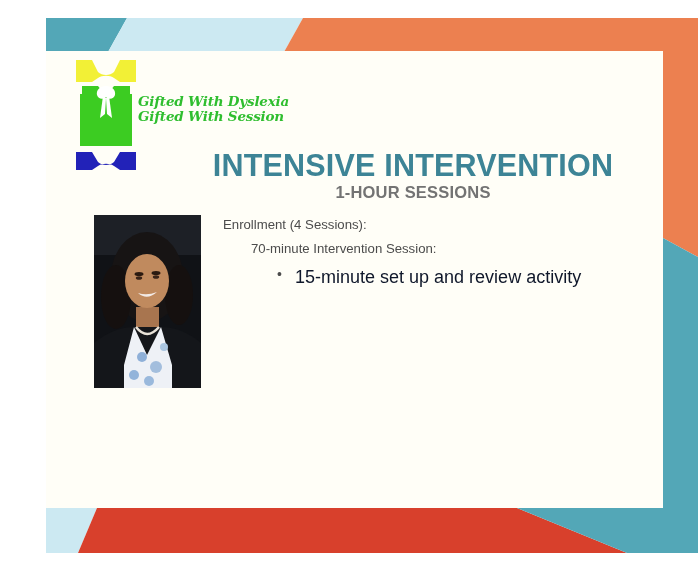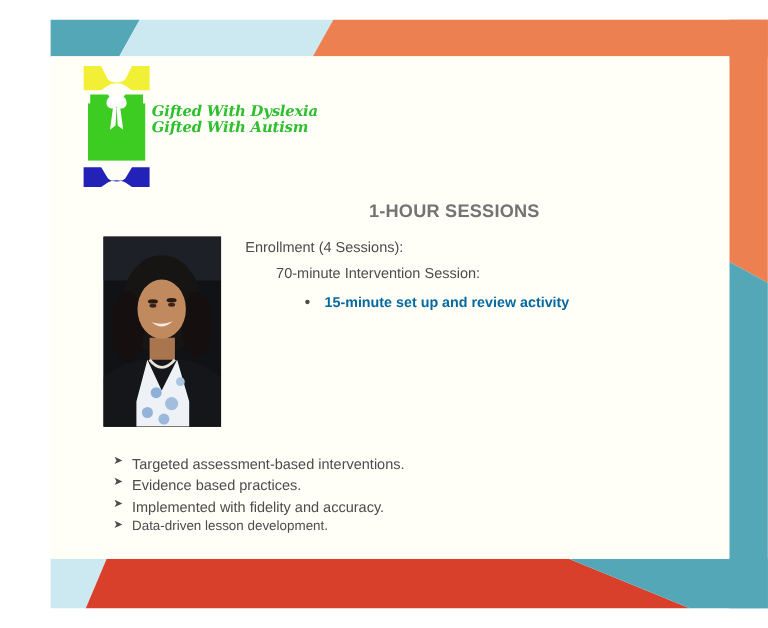--- a/index.html
+++ b/index.html
@@ -128,24 +128,23 @@
     margin: 0;
     padding: 0;
     list-style: none;
     margin-top: 3px;
     padding-left: 52px;
   }
   .bullets li {
     position: relative;
     padding-left: 20px;
     margin-bottom: 1px;
-    color: #0369a1;
-    font-size: 13px;
+    color: #0f172a;
+    font-size: 18px;
     line-height: 1.32;
-    font-weight: bold;
   }
   .bullets li::before {
     content: "\2022";
     position: absolute;
     left: 2px;
     top: -1px;
     font-size: 14px;
     color: #4c4c4c;
   }
 
@@ -209,24 +208,25 @@
       <rect x="10" y="38" width="52" height="52" fill="#3ccc22"></rect>
 
       <path d="M36,30 C30,30 26,34 27,39 C28,43 33,44 36,41 C39,44 44,43 45,39 C46,34 42,30 36,30 Z" fill="#ffffff"></path>
       <path d="M33,40 L30,62 L35,58 L36,42 Z" fill="#ffffff"></path>
       <path d="M39,40 L42,62 L37,58 L36,42 Z" fill="#ffffff"></path>
 
       <path d="M6,96 L22,96 L28,106 C32,110 40,110 44,106 L50,96 L66,96 L66,114 L50,114 L44,110 C40,107 32,107 28,110 L22,114 L6,114 Z" fill="#2222b8"></path>
     </svg>
     <div class="logo-words">
       <div>Gifted With Dyslexia</div>
-      <div>Gifted With Autism</div>
+      <div>Gifted With Session</div>
     </div>
   </div>
 
+  <div class="title">INTENSIVE INTERVENTION</div>
   <div class="subtitle">1-HOUR SESSIONS</div>
 
   <div class="portrait">
     <svg width="107" height="173" viewBox="0 0 107 173">
       <rect width="107" height="173" fill="#101216"></rect>
       <rect x="0" y="0" width="107" height="40" fill="#1d2026"></rect>
 
       <ellipse cx="53" cy="62" rx="36" ry="45" fill="#171414"></ellipse>
       <ellipse cx="22" cy="82" rx="15" ry="32" fill="#15100f"></ellipse>
       <ellipse cx="85" cy="80" rx="14" ry="30" fill="#15100f"></ellipse>
@@ -257,20 +257,14 @@
 
   <div class="body-copy">
     <div class="line">Enrollment (4 Sessions):</div>
     <div class="line indent-2">70-minute Intervention Session:</div>
 
     <ul class="bullets">
       <li>15-minute set up and review activity</li>
     </ul>
   </div>
 
-  <ul class="arrow-list">
-    <li>Targeted assessment-based interventions.</li>
-    <li>Evidence based practices.</li>
-    <li>Implemented with fidelity and accuracy.</li>
-    <li class="small">Data-driven lesson development.</li>
-  </ul>
 
 </div>
 
 </body></html>

